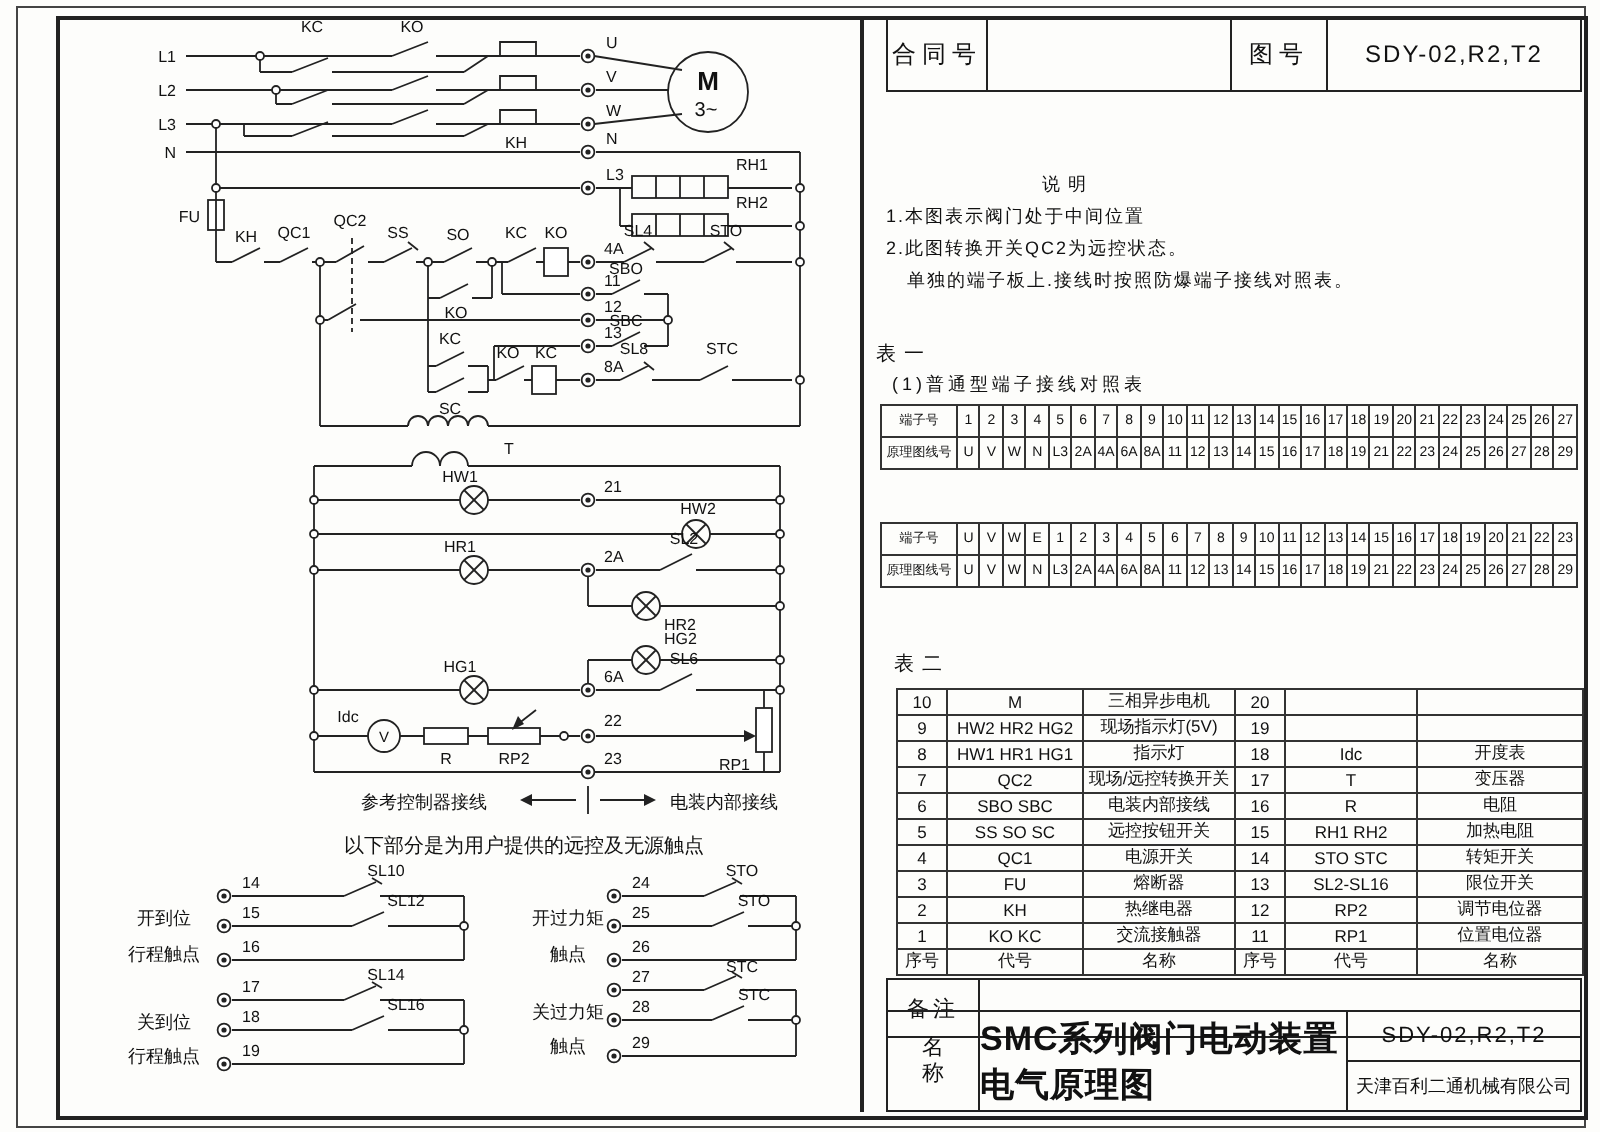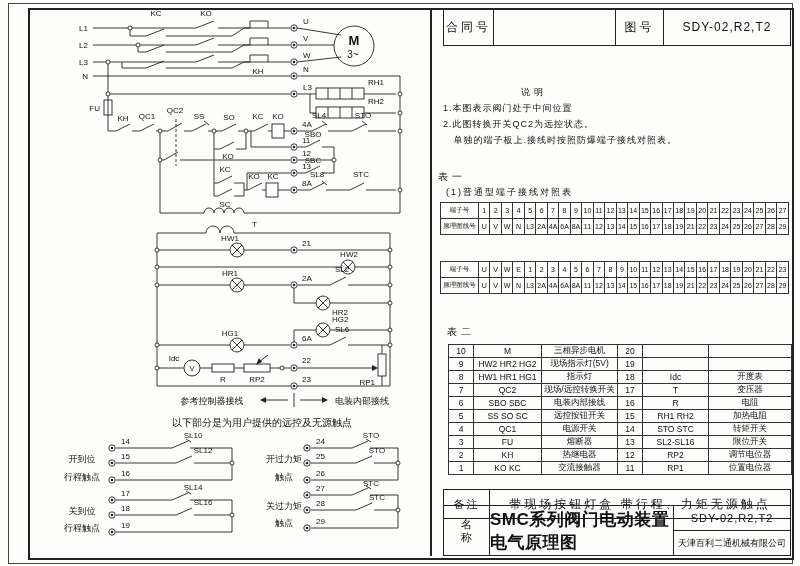--- a/index.html
+++ b/index.html
@@ -526,26 +526,33 @@
           <td>调节电位器</td>
         </tr>
         <tr>
           <td>1</td>
           <td>KO  KC</td>
           <td>交流接触器</td>
           <td>11</td>
           <td>RP1</td>
           <td>位置电位器</td>
         </tr>
+        <tr>
+          <td>序号</td>
+          <td>代号</td>
+          <td>名称</td>
+          <td>序号</td>
+          <td>代号</td>
+          <td>名称</td>
+        </tr>
       </tbody>
   </table>
 
   <div class="remark">
     <div class="rlabel">备注</div>
-    <div class="rtext">带现场按钮灯盒 带行程、力矩无源触点</div>
   </div>
 
   <div class="nameblk">
     <div class="nlabel">
       <span>名</span>
       <span>称</span>
     </div>
     <div class="nmain">SMC系列阀门电动装置电气原理图</div>
     <div class="nright">
       <div class="ncode">SDY-02,R2,T2</div>

